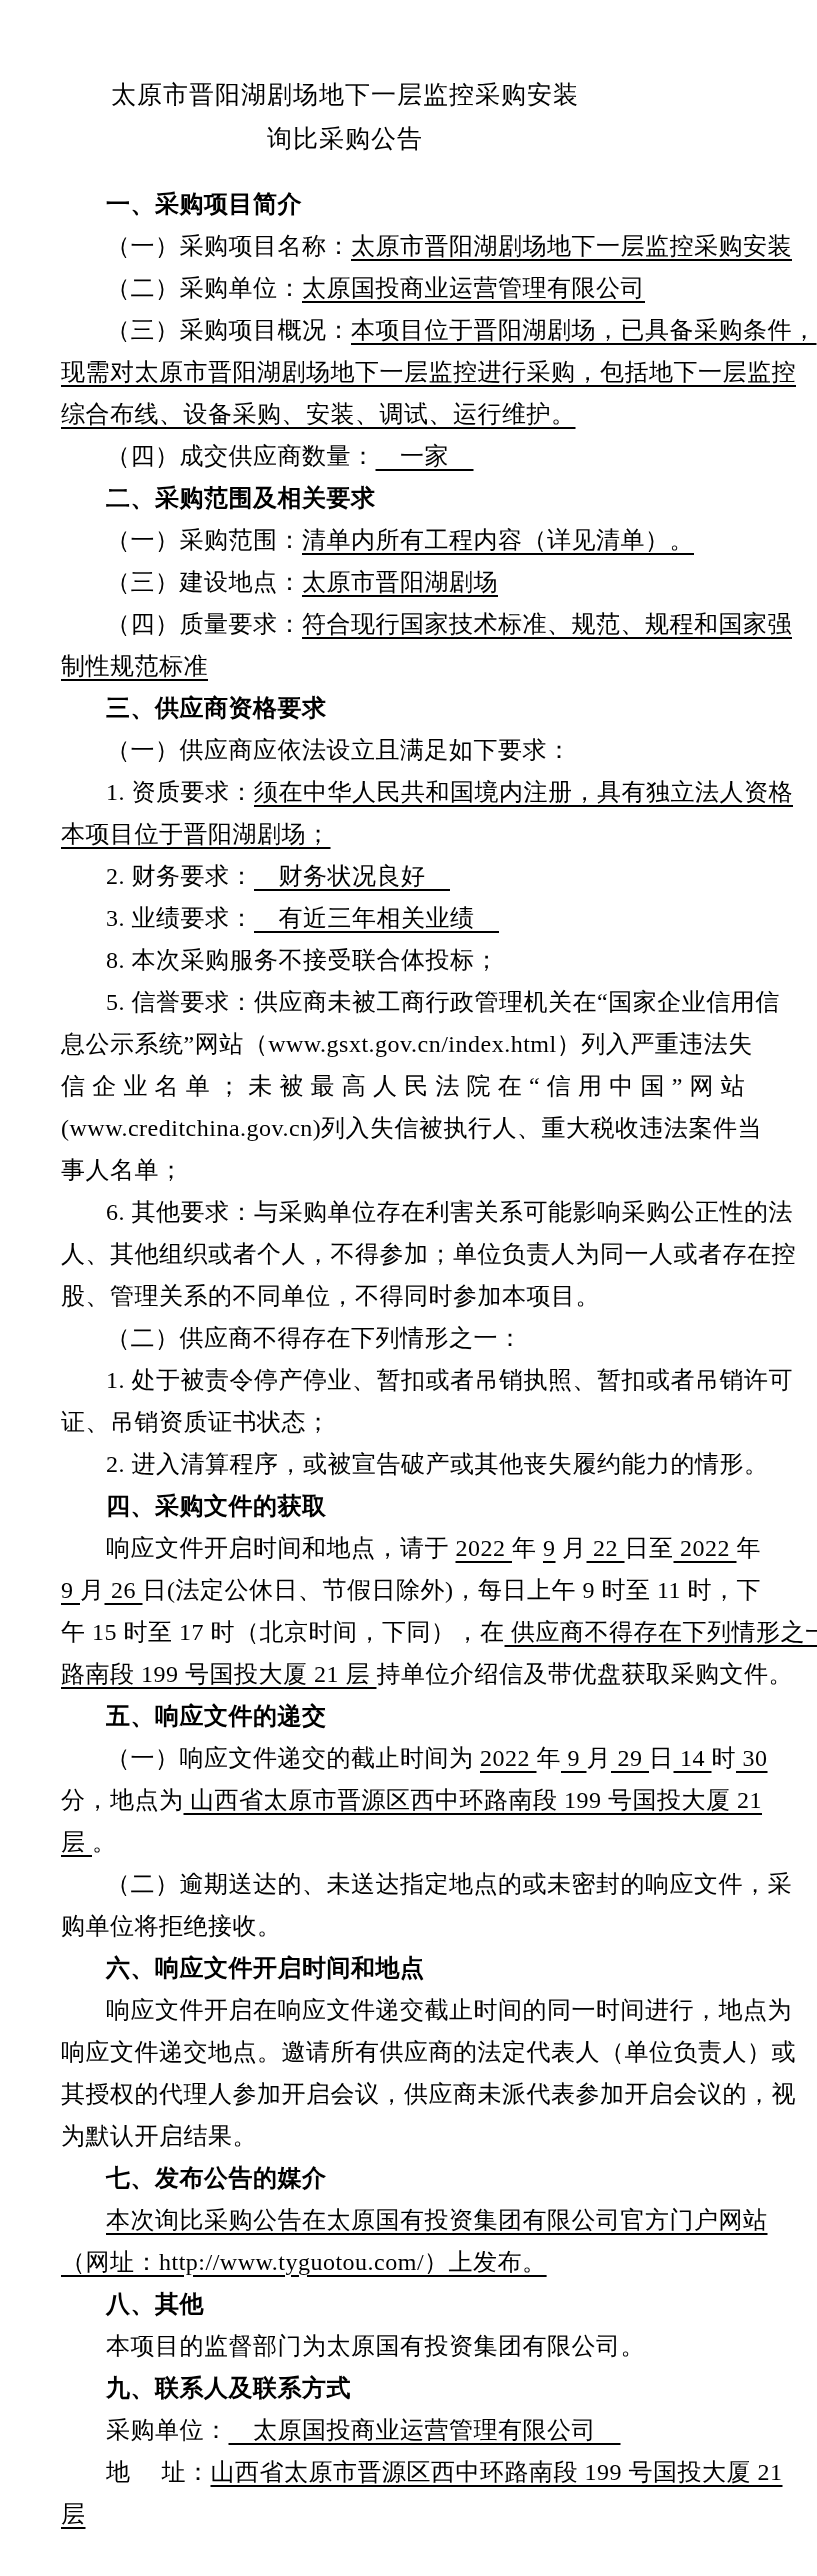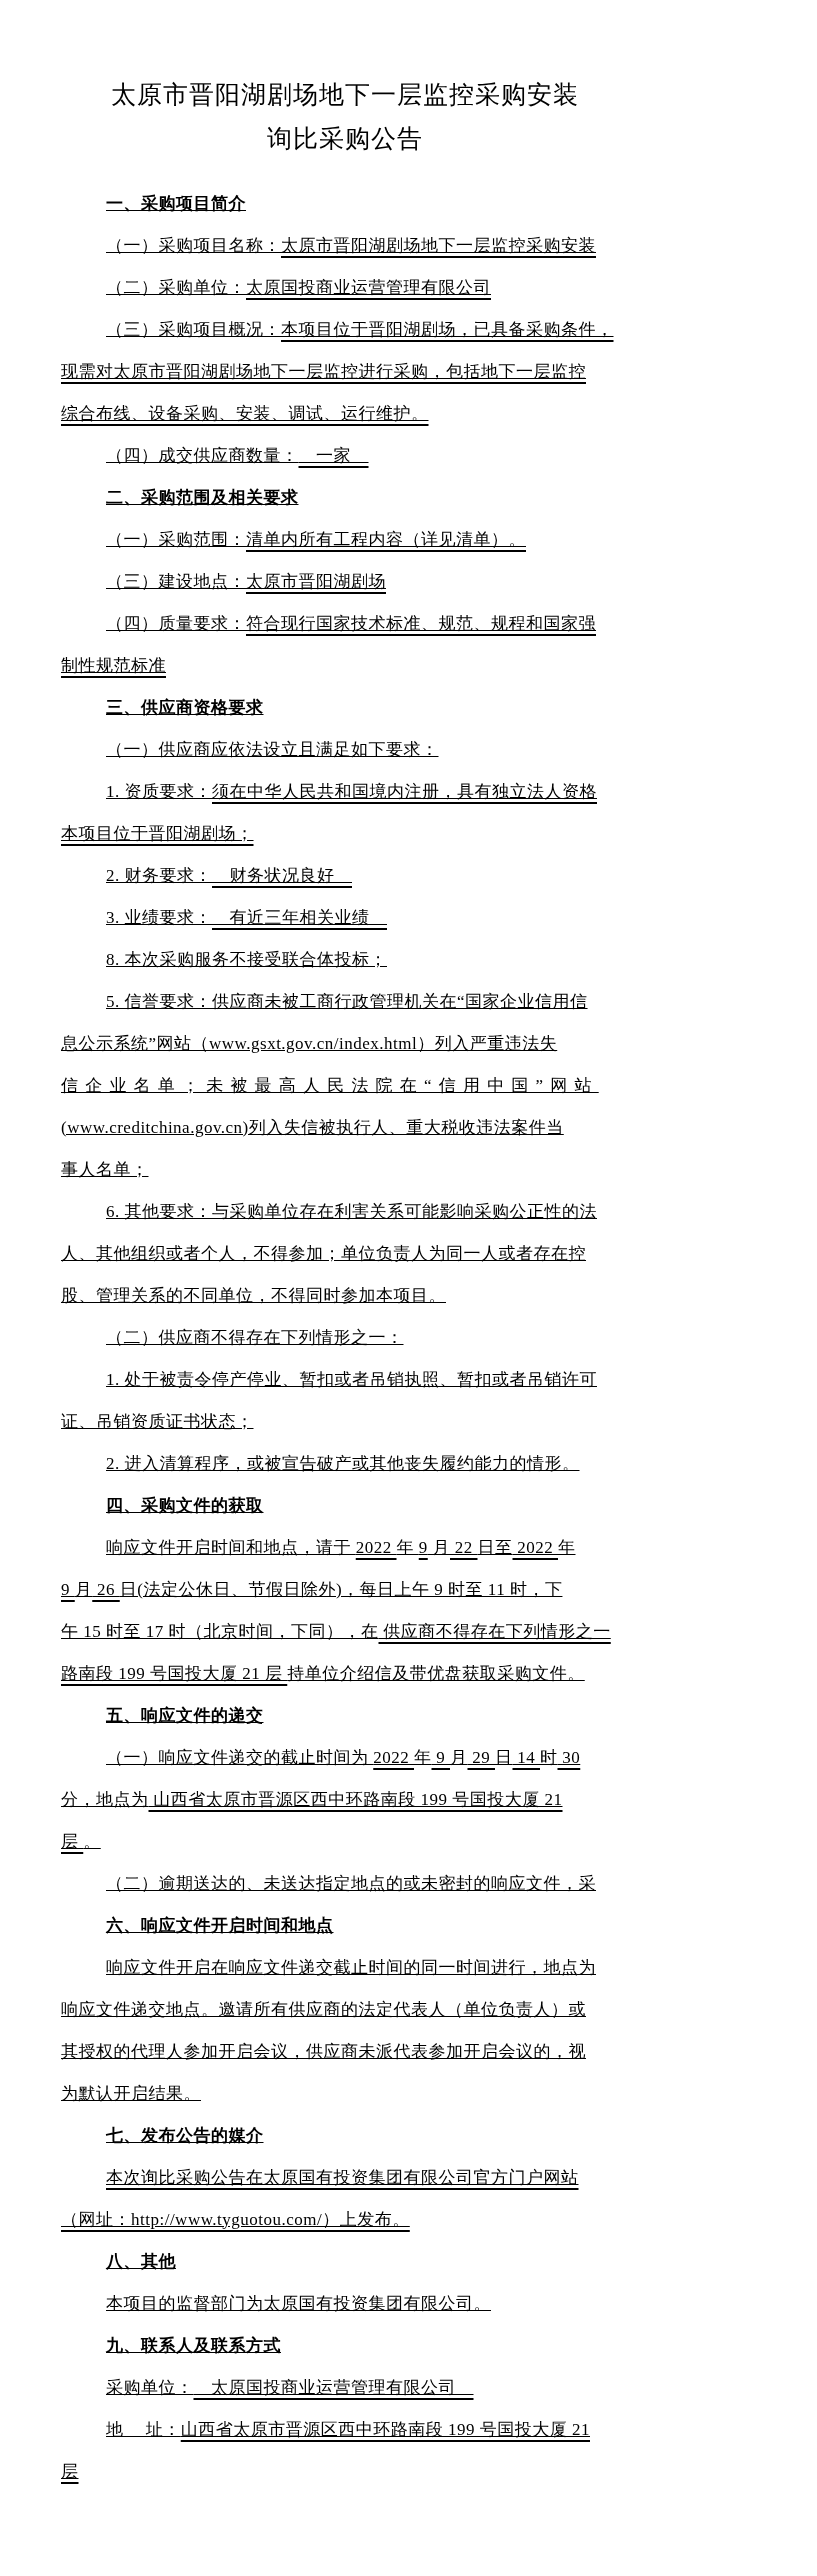--- a/index.html
+++ b/index.html
@@ -27,26 +27,25 @@
     font-size: 25px;
     line-height: 44px;
     height: 44px;
     letter-spacing: 1px;
     white-space: nowrap;
   }
   #doc-lines {
     margin-top: 21.6px;
   }
   .line {
-    font-size: 17px;
+    font-size: 24px;
     line-height: 42px;
     height: 42px;
     letter-spacing: 0.5px;
     white-space: nowrap;
-    text-decoration: underline;
   }
   .line.ind {
     padding-left: 45px;
   }
   .line.b {
     font-weight: bold;
   }
   .u {
     text-decoration: underline;
     text-decoration-thickness: 2.1px;
@@ -95,20 +94,21 @@
         <div class="line ind b"><span>四、采购文件的获取</span></div>
         <div class="line ind"><span>响应文件开启时间和地点，请于 </span><span class="u">2022 </span><span>年 </span><span class="u">9</span><span> 月</span><span class="u"> 22 </span><span>日至</span><span class="u"> 2022 </span><span> 年</span></div>
         <div class="line"><span class="u"> 9 </span><span>月</span><span class="u"> 26 </span><span>日(法定公休日、节假日除外)，每日上午 9 时至 11 时，下</span></div>
         <div class="line"><span>午 15 时至 17 时（北京时间，下同），在</span><span class="u"> 供应商不得存在下列情形之一</span></div>
         <div class="line"><span class="u">路南段 199 号国投大厦 21 层 </span><span>持单位介绍信及带优盘获取采购文件。</span></div>
         <div class="line ind b"><span>五、响应文件的递交</span></div>
         <div class="line ind"><span>（一）响应文件递交的截止时间为 </span><span class="u">2022 </span><span>年</span><span class="u"> 9 </span><span>月</span><span class="u"> 29 </span><span>日</span><span class="u"> 14 </span><span>时</span><span class="u"> 30</span></div>
         <div class="line"><span>分，地点为</span><span class="u"> 山西省太原市晋源区西中环路南段 199 号国投大厦 21</span></div>
         <div class="line"><span class="u">层 </span><span>。</span></div>
         <div class="line ind"><span>（二）逾期送达的、未送达指定地点的或未密封的响应文件，采</span></div>
+        <div class="line"><span>购单位将拒绝接收。</span></div>
         <div class="line ind b"><span>六、响应文件开启时间和地点</span></div>
         <div class="line ind"><span>响应文件开启在响应文件递交截止时间的同一时间进行，地点为</span></div>
         <div class="line"><span>响应文件递交地点。邀请所有供应商的法定代表人（单位负责人）或</span></div>
         <div class="line"><span>其授权的代理人参加开启会议，供应商未派代表参加开启会议的，视</span></div>
         <div class="line"><span>为默认开启结果。</span></div>
         <div class="line ind b"><span>七、发布公告的媒介</span></div>
         <div class="line ind"><span class="u">本次询比采购公告在太原国有投资集团有限公司官方门户网站</span></div>
         <div class="line"><span class="u">（网址：http://www.tyguotou.com/）上发布。</span></div>
         <div class="line ind b"><span>八、其他</span></div>
         <div class="line ind"><span>本项目的监督部门为太原国有投资集团有限公司。</span></div>

